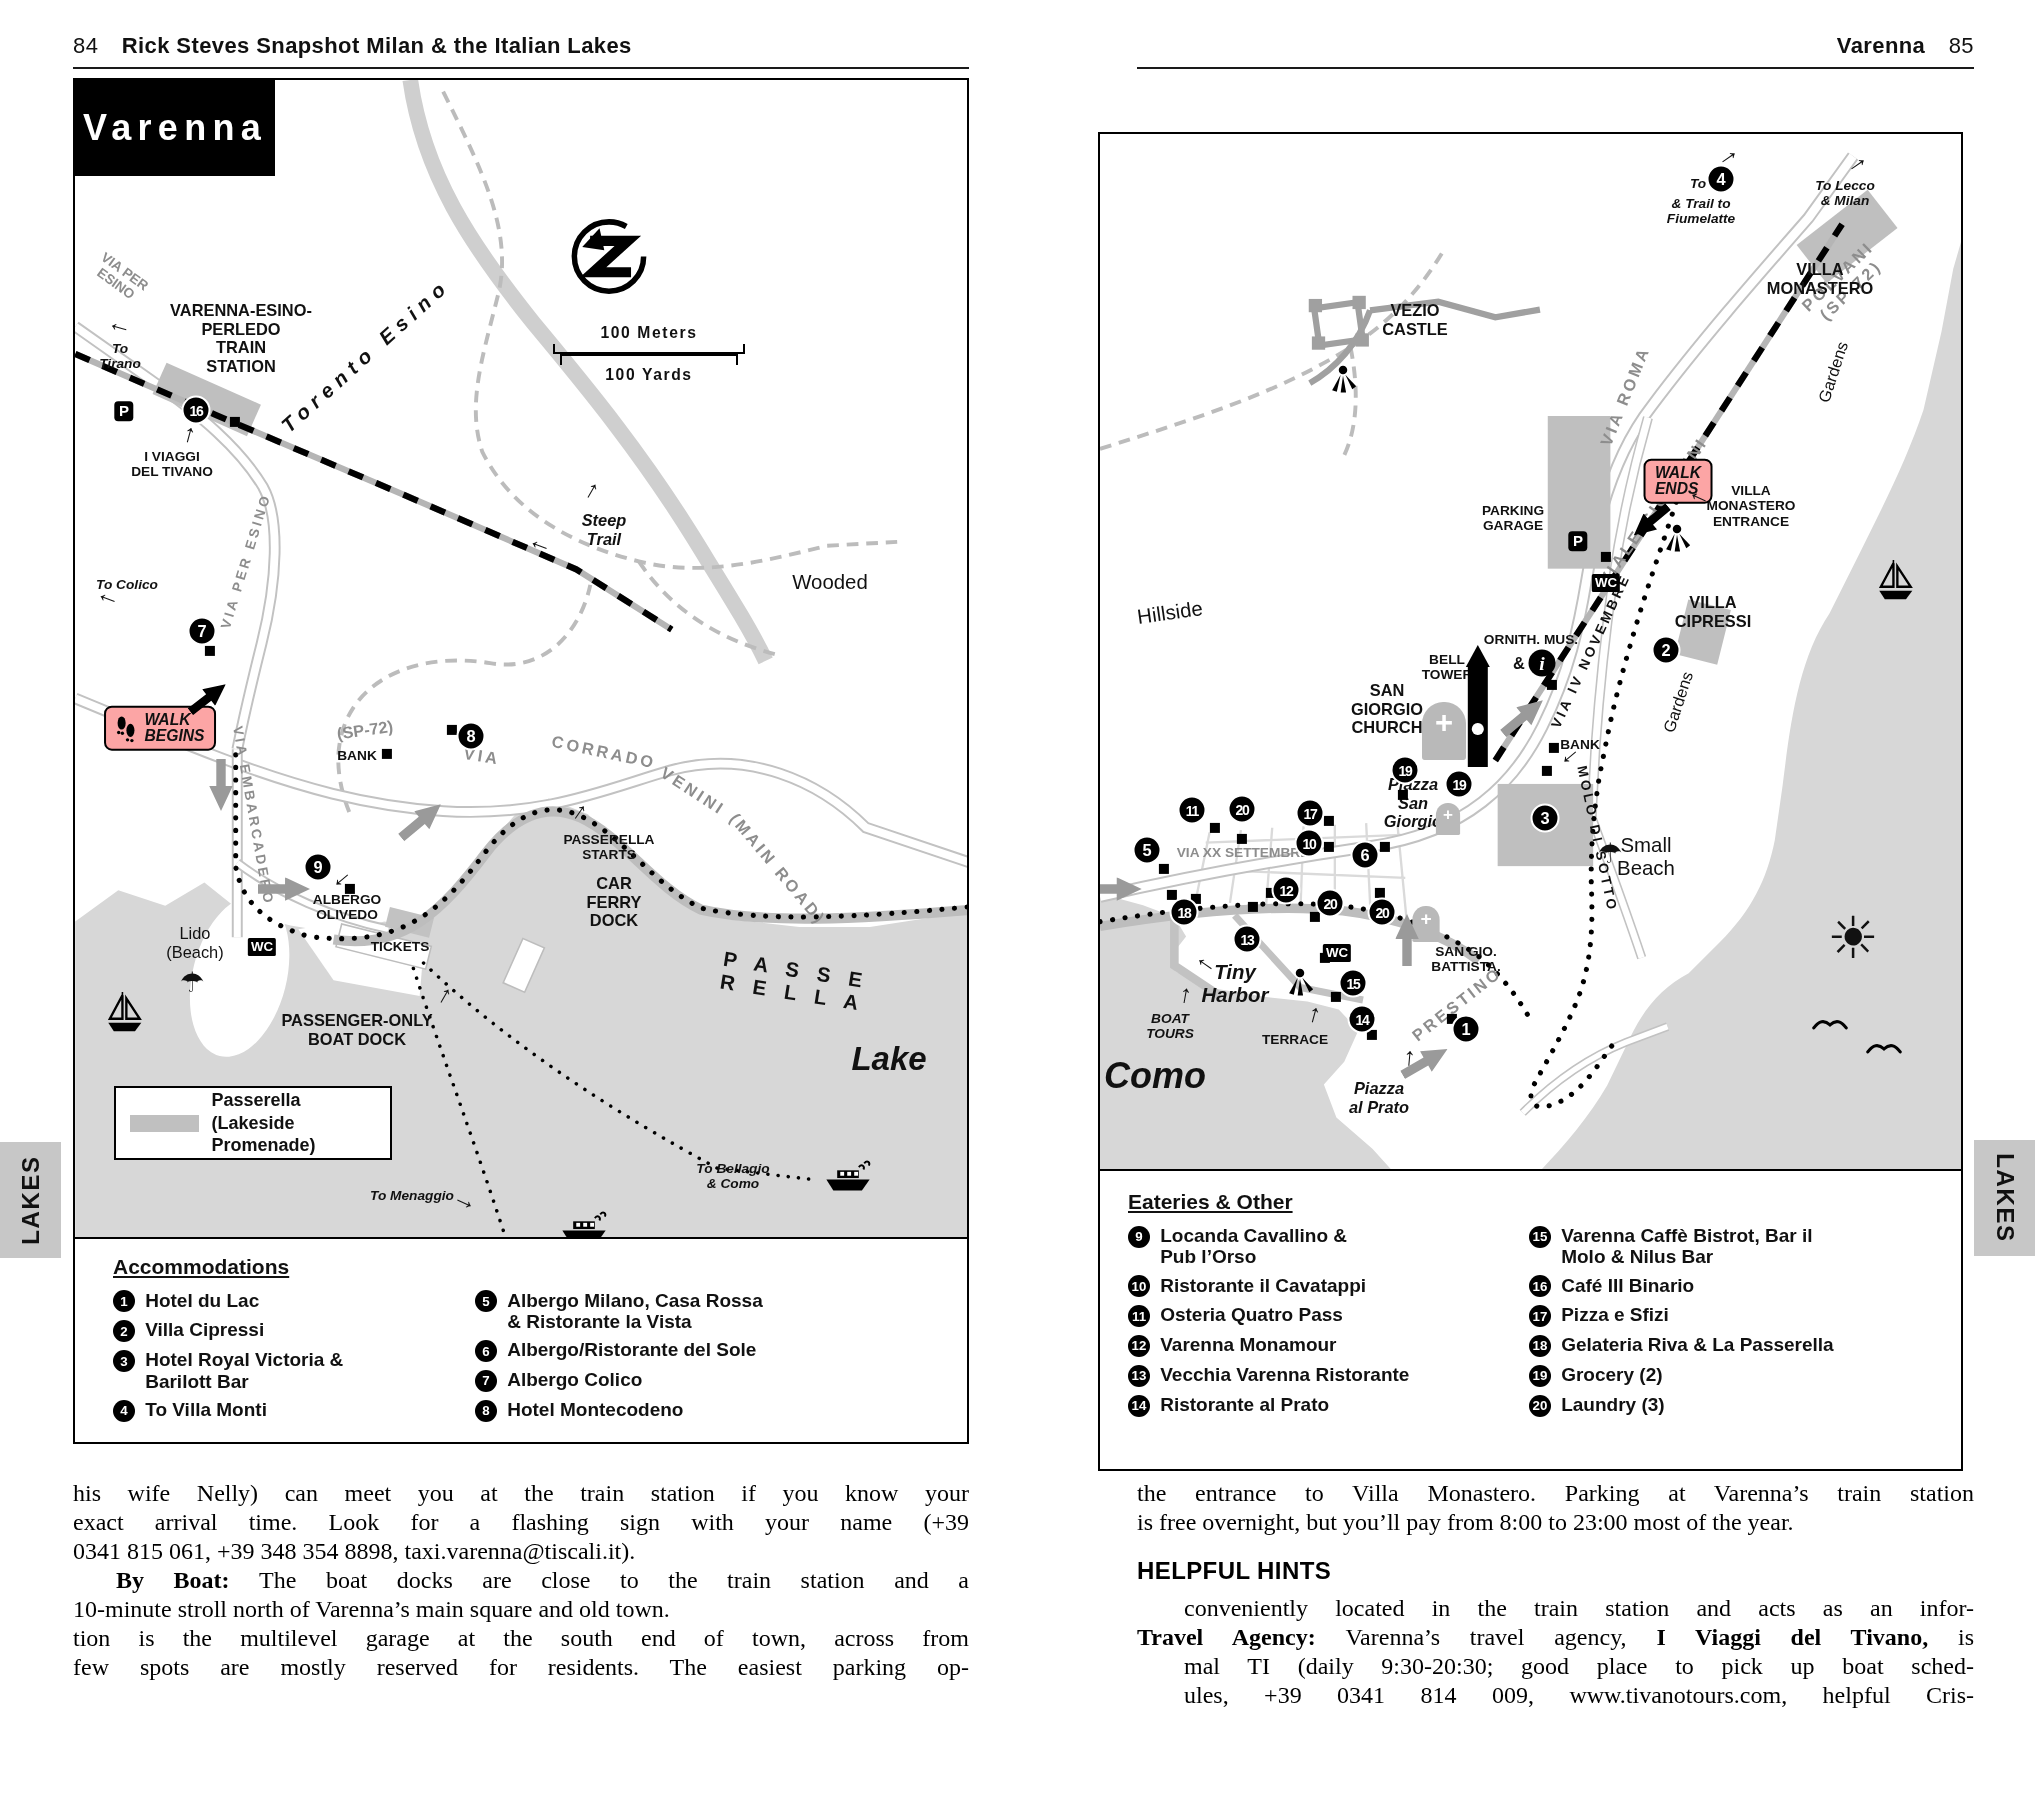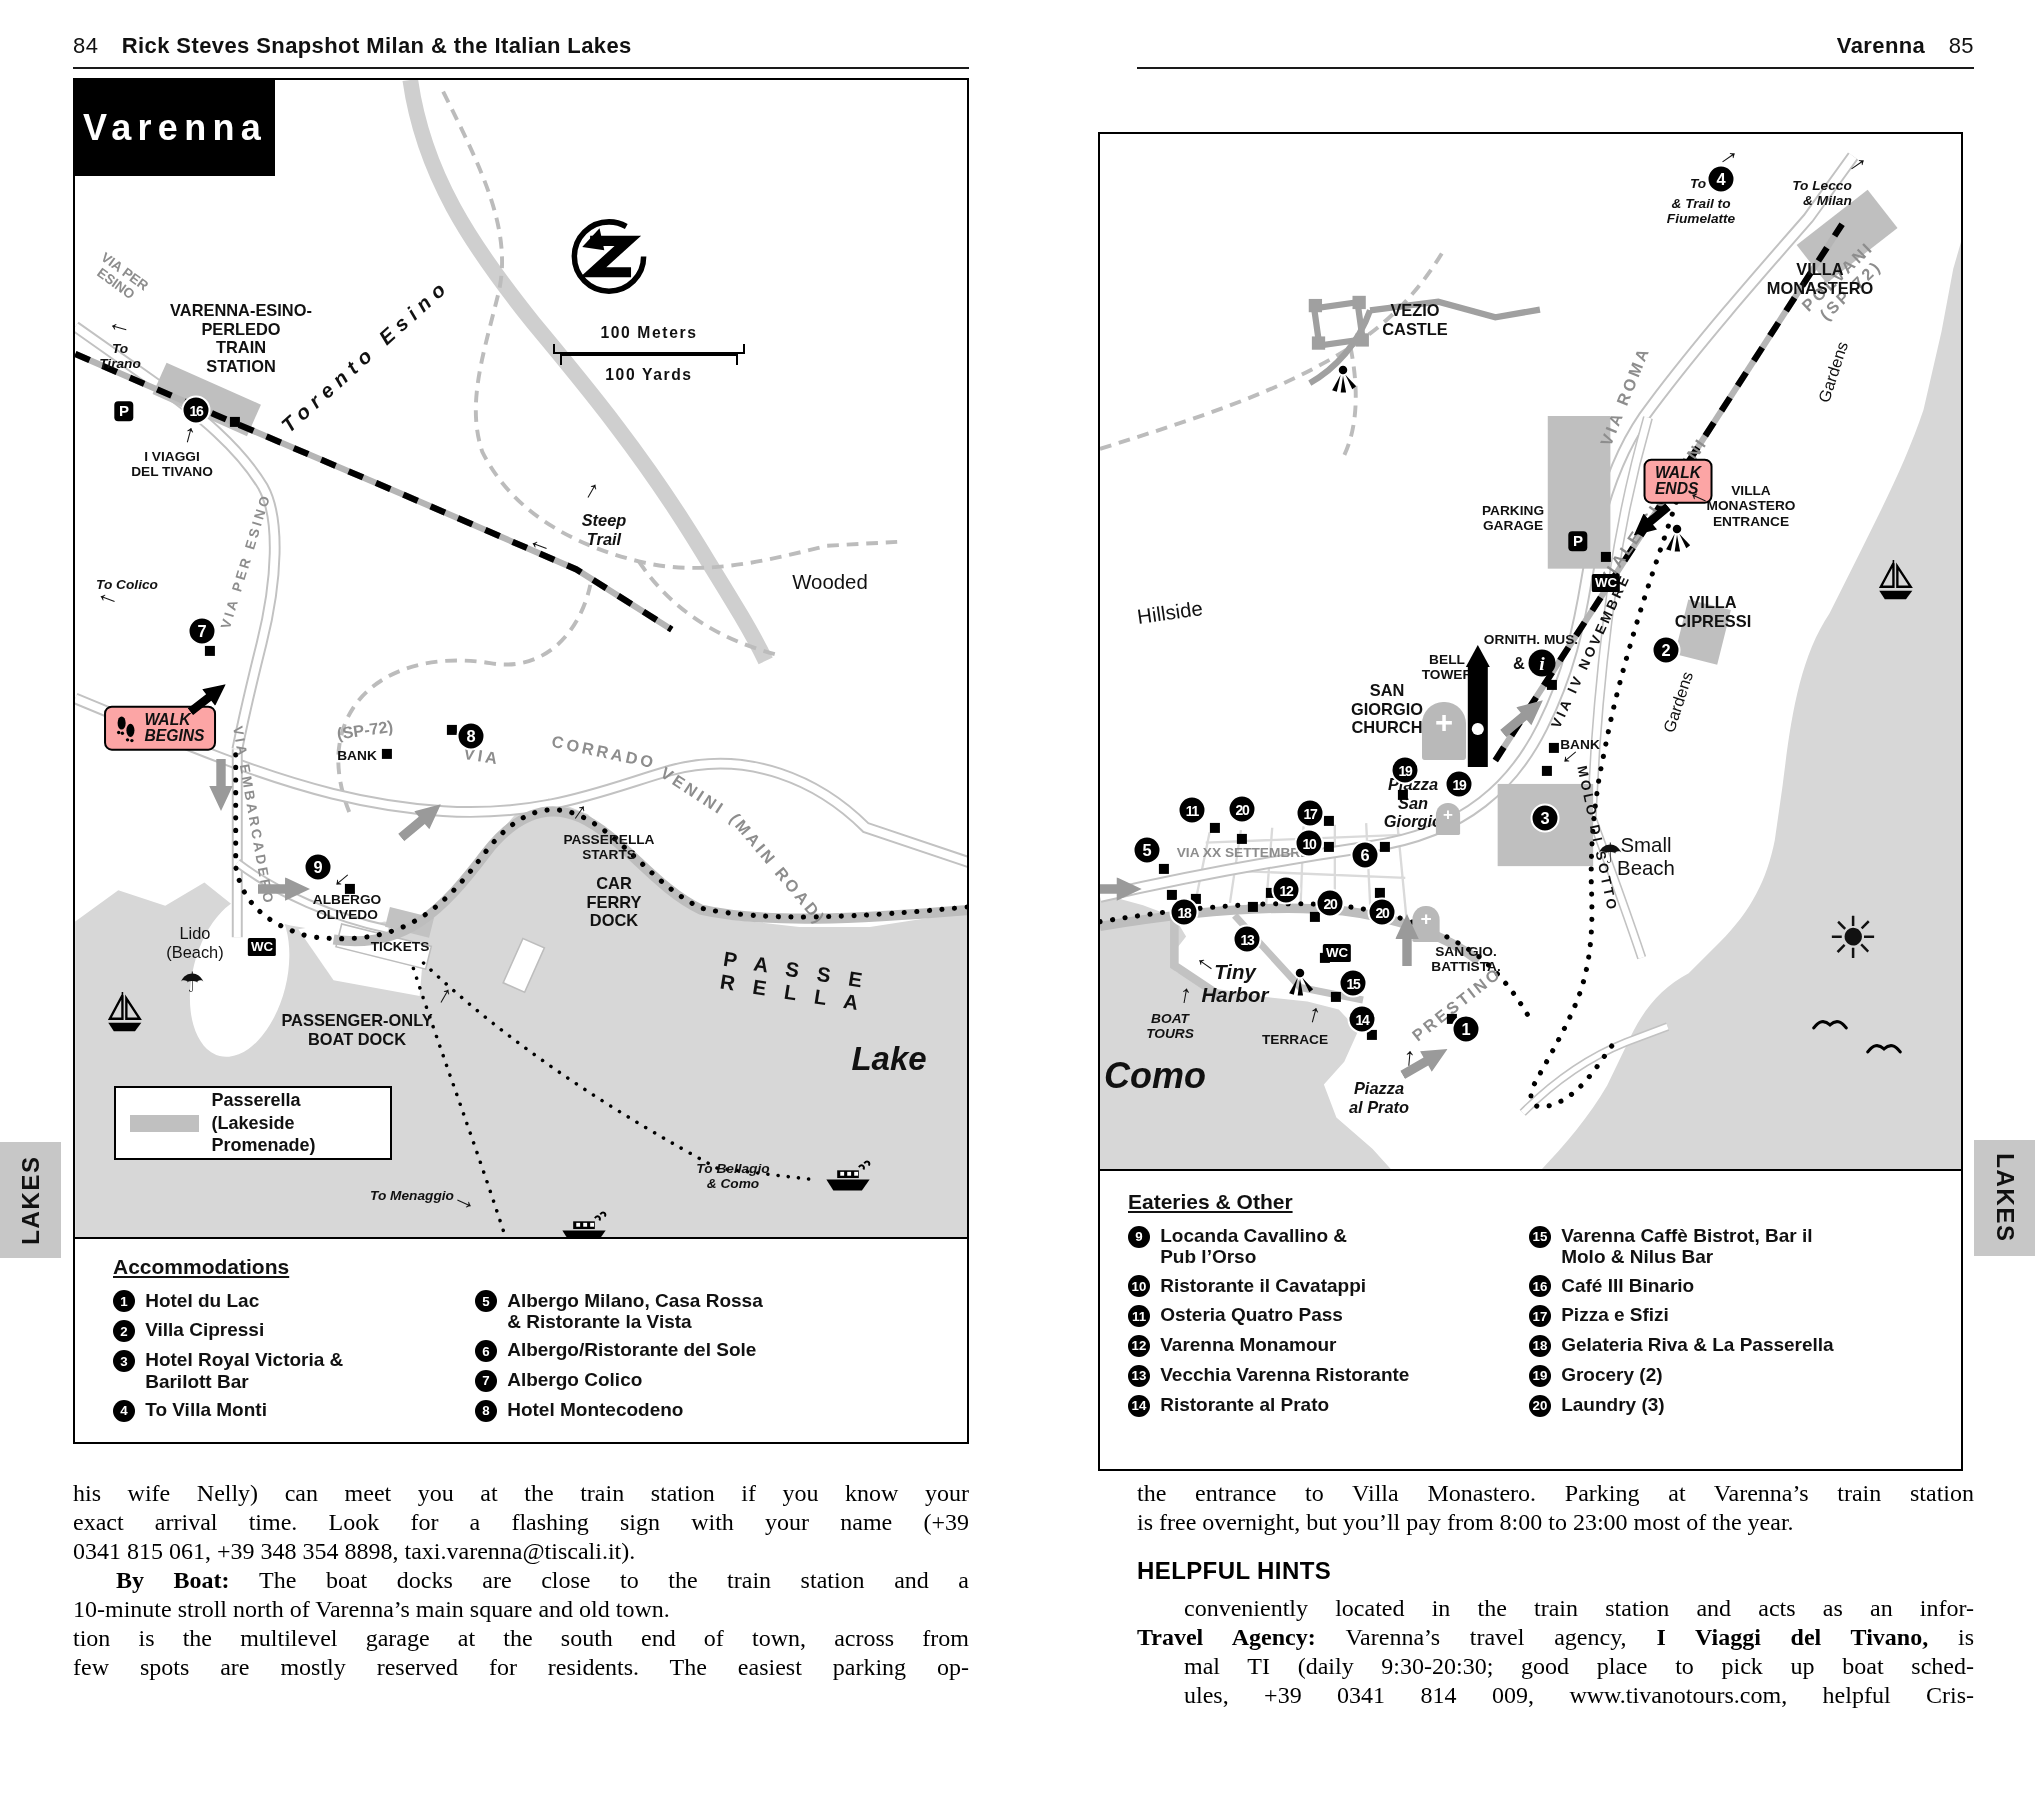--- a/index.html
+++ b/index.html
@@ -340,21 +340,21 @@
       <path d="M505,800 L948,115" stroke="#b5b5b5" stroke-width="8" fill="none"></path>
       <path d="M505,800 L948,115" stroke="#000" stroke-width="8" stroke-dasharray="20 18" fill="none"></path>
       <path d="M0,1012 C120,992 230,984 310,992 C380,1000 442,1024 484,1056" stroke="#bdbdbd" stroke-width="12" fill="none"></path>
       <path d="M736,470 C720,520 702,570 687,620 C672,670 658,720 648,770 L638,820 C630,870 626,920 628,970 C630,1020 626,1070 606,1115 C590,1152 570,1185 554,1215 C546,1232 552,1246 570,1242 C600,1236 622,1210 640,1184 L660,1156" stroke="#000" stroke-width="6.5" stroke-dasharray="0.1 16" stroke-linecap="round" fill="none"></path>
       <path d="M0,1006 C120,986 230,978 310,986 C380,994 444,1020 486,1052 C512,1074 532,1100 548,1128" stroke="#000" stroke-width="6.5" stroke-dasharray="0.1 16" stroke-linecap="round" fill="none"></path>
     </svg>
     <div class="layer" id="rightLayer">
         <div class="lbl sm ital" style="left: 598px; top: 50px; transform: translate(-50%, -50%); position: absolute;">To</div>
         <div class="lbl sm ital" style="left: 601px; top: 77px; transform: translate(-50%, -50%); position: absolute;">&amp; Trail to
 Fiumelatte</div>
-        <div class="lbl sm ital" style="left: 722px; top: 59px; transform: translate(-50%, -50%); position: absolute; text-align: right;">To Lecco
+        <div class="lbl sm ital" style="left: 745px; top: 59px; transform: translate(-50%, -50%); position: absolute;">To Lecco
 &amp; Milan</div>
         <div class="lbl md gray sp" style="left: 553px; top: 377px; transform: translate(-50%, -50%) rotate(-55deg); position: absolute;">VIALE  GIOVANNI</div>
         <div class="lbl md gray sp" style="left: 744px; top: 149px; transform: translate(-50%, -50%) rotate(-44deg); position: absolute;">POLVANI  (SP-72)</div>
         <div class="lbl md gray sp" style="left: 525px; top: 262px; transform: translate(-50%, -50%) rotate(-68deg); position: absolute;">VIA  ROMA</div>
         <div class="lbl md" style="left: 720px; top: 145px; transform: translate(-50%, -50%); position: absolute;">VILLA
 MONASTERO</div>
         <div class="lbl md reg" style="left: 733px; top: 238px; transform: translate(-50%, -50%) rotate(-72deg); position: absolute;">Gardens</div>
         <div class="lbl md" style="left: 315px; top: 186px; transform: translate(-50%, -50%); position: absolute;">VEZIO
 CASTLE</div>
         <div class="lbl lg reg" style="left: 70px; top: 479px; transform: translate(-50%, -50%) rotate(-8deg); position: absolute;">Hillside</div>

